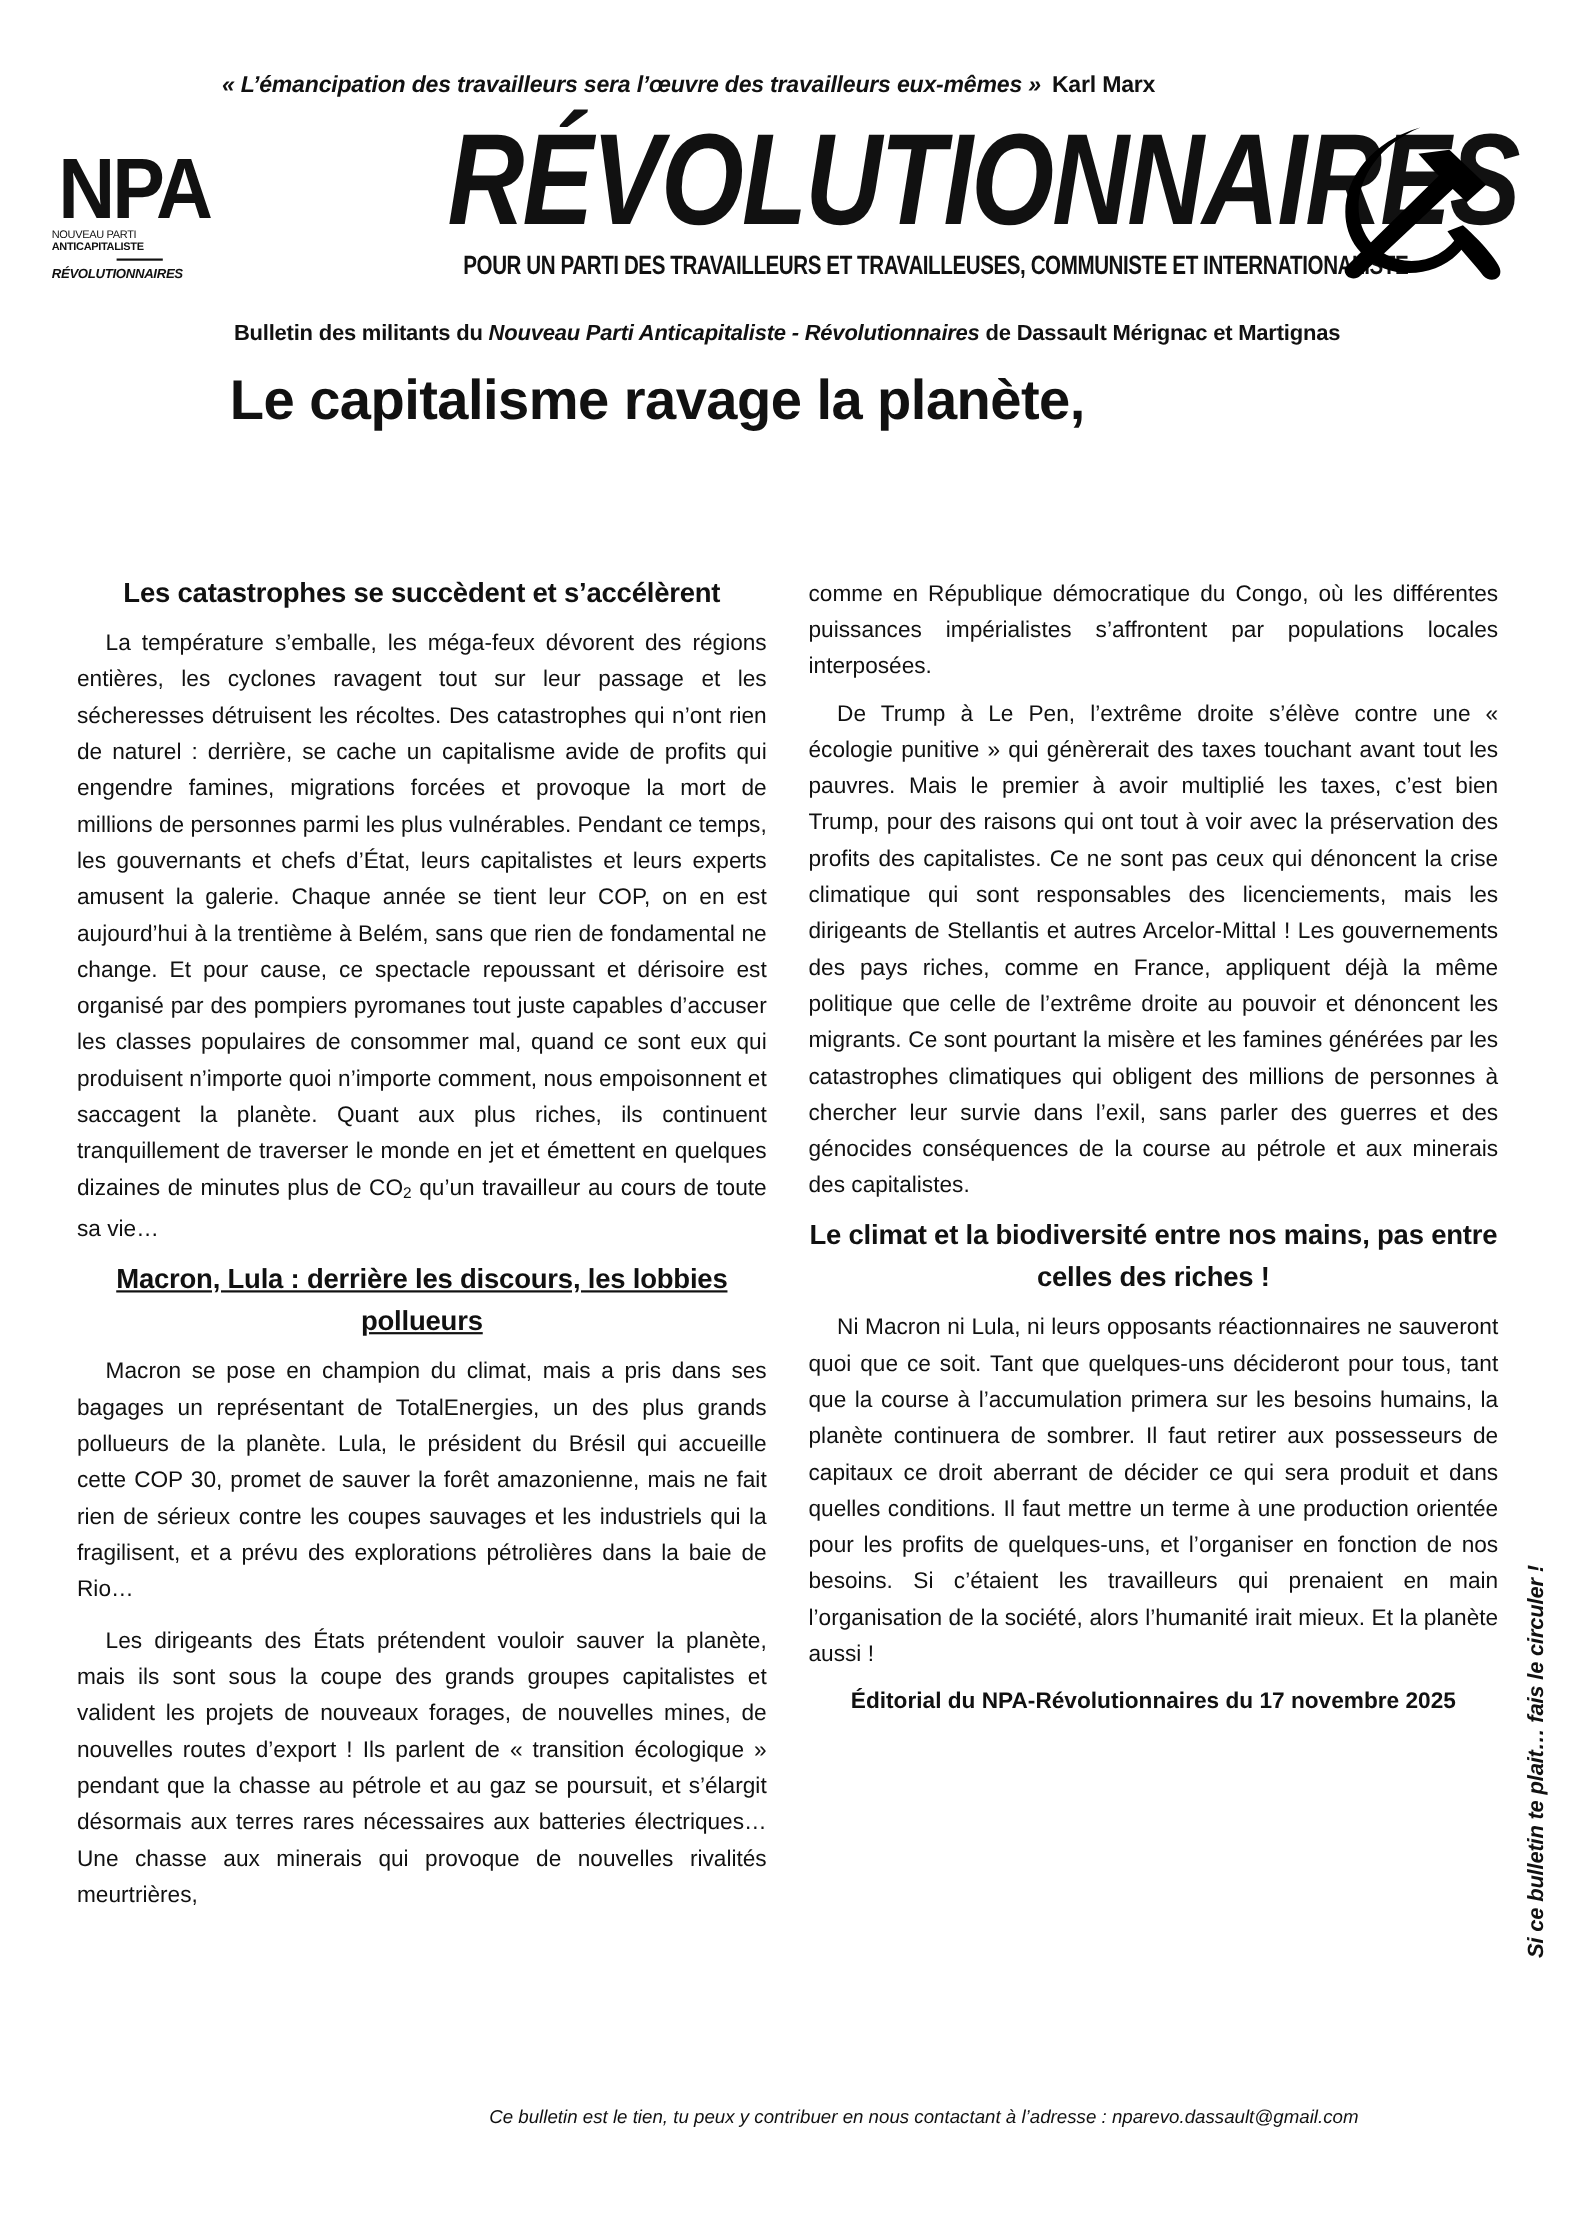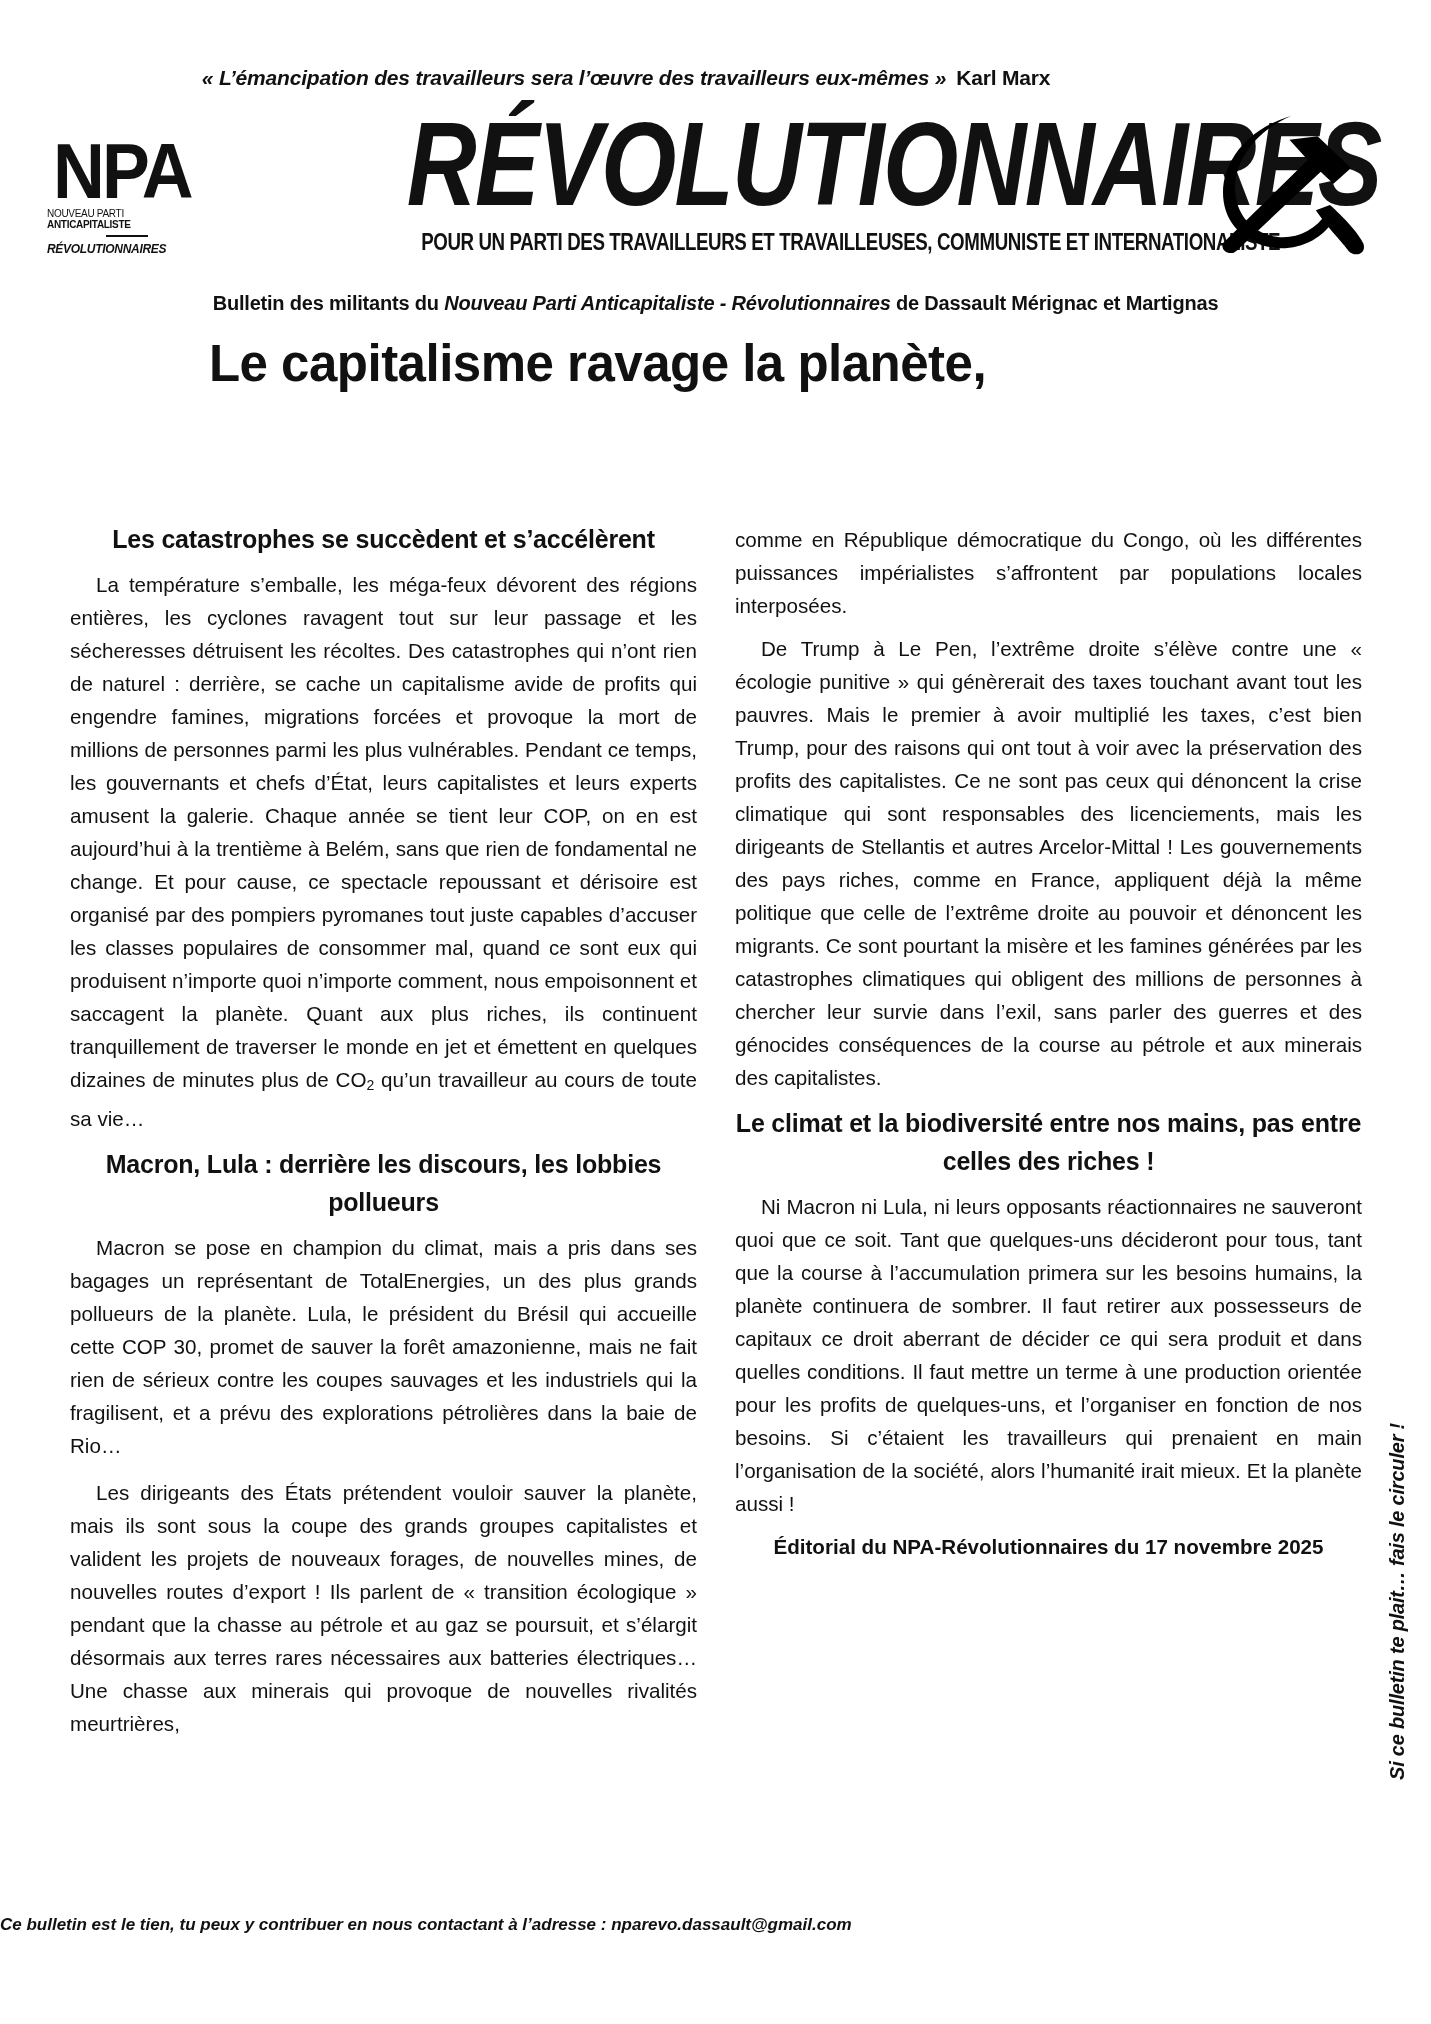--- a/index.html
+++ b/index.html
@@ -76,22 +76,22 @@
   .col sub { font-size: 14px; vertical-align: -3px; }
 
   .side-note {
     position: absolute; left: 1386px; top: 1780px;
     transform: rotate(-90deg); transform-origin: left top;
     white-space: nowrap;
     font-size: 20px; font-weight: bold; font-style: italic; letter-spacing: -0.2px;
   }
 
   .footer {
-    position: absolute; top: 1912px; left: 0; width: 1235px; text-align: left;
-    font-size: 17px; font-weight: bold; line-height: 26px;
+    position: absolute; top: 1912px; left: 0; width: 1235px; text-align: right;
+    font-size: 17px; font-weight: normal; line-height: 26px;
   }
   .footer .f1 { font-style: italic; }
 </style>
 </head>
 <body>
 
 <div class="quote">
   <span>« L’émancipation des travailleurs sera l’œuvre des travailleurs eux-mêmes »</span><span class="author">Karl Marx</span>
 </div>
 
@@ -123,21 +123,21 @@
   <span>Bulletin des militants du </span><i>Nouveau Parti Anticapitaliste - Révolutionnaires</i><span> de Dassault Mérignac et Martignas</span>
 </div>
 
 <div class="headline">
   <div>Le capitalisme ravage la planète,</div>
 </div>
 
 <div class="col left">
   <h2>Les catastrophes se succèdent et s’accélèrent</h2>
   <p><span>La température s’emballe, les méga-feux dévorent des régions entières, les cyclones ravagent tout sur leur passage et les sécheresses détruisent les récoltes. Des catastrophes qui n’ont rien de naturel : derrière, se cache un capitalisme avide de profits qui engendre famines, migrations forcées et provoque la mort de millions de personnes parmi les plus vulnérables. Pendant ce temps, les gouvernants et chefs d’État, leurs capitalistes et leurs experts amusent la galerie. Chaque année se tient leur COP, on en est aujourd’hui à la trentième à Belém, sans que rien de fondamental ne change. Et pour cause, ce spectacle repoussant et dérisoire est organisé par des pompiers pyromanes tout juste capables d’accuser les classes populaires de consommer mal, quand ce sont eux qui produisent n’importe quoi n’importe comment, nous empoisonnent et saccagent la planète. Quant aux plus riches, ils continuent tranquillement de traverser le monde en jet et émettent en quelques dizaines de minutes plus de CO</span><sub>2</sub><span> qu’un travailleur au cours de toute sa vie…</span></p>
-  <h2 style="margin-top:8px;">Macron, Lula : derrière les discours, les lobbies pollueurs</h2>
+  <h2 style="margin-top:8px;text-decoration:underline;">Macron, Lula : derrière les discours, les lobbies pollueurs</h2>
   <p>Macron se pose en champion du climat, mais a pris dans ses bagages un représentant de TotalEnergies, un des plus grands pollueurs de la planète. Lula, le président du Brésil qui accueille cette COP 30, promet de sauver la forêt amazonienne, mais ne fait rien de sérieux contre les coupes sauvages et les industriels qui la fragilisent, et a prévu des explorations pétrolières dans la baie de Rio…</p>
   <p style="margin-top:14px;">Les dirigeants des États prétendent vouloir sauver la planète, mais ils sont sous la coupe des grands groupes capitalistes et valident les projets de nouveaux forages, de nouvelles mines, de nouvelles routes d’export ! Ils parlent de « transition écologique » pendant que la chasse au pétrole et au gaz se poursuit, et s’élargit désormais aux terres rares nécessaires aux batteries électriques… Une chasse aux minerais qui provoque de nouvelles rivalités meurtrières,</p>
 </div>
 
 <div class="col right" style="top:523px;">
   <p class="cont">comme en République démocratique du Congo, où les différentes puissances impérialistes s’affrontent par populations locales interposées.</p>
   <p>De Trump à Le Pen, l’extrême droite s’élève contre une « écologie punitive » qui génèrerait des taxes touchant avant tout les pauvres. Mais le premier à avoir multiplié les taxes, c’est bien Trump, pour des raisons qui ont tout à voir avec la préservation des profits des capitalistes. Ce ne sont pas ceux qui dénoncent la crise climatique qui sont responsables des licenciements, mais les dirigeants de Stellantis et autres Arcelor-Mittal ! Les gouvernements des pays riches, comme en France, appliquent déjà la même politique que celle de l’extrême droite au pouvoir et dénoncent les migrants. Ce sont pourtant la misère et les famines générées par les catastrophes climatiques qui obligent des millions de personnes à chercher leur survie dans l’exil, sans parler des guerres et des génocides conséquences de la course au pétrole et aux minerais des capitalistes.</p>
   <h2 style="margin-top:6px;">Le climat et la biodiversité entre nos mains, pas entre celles des riches !</h2>
   <p>Ni Macron ni Lula, ni leurs opposants réactionnaires ne sauveront quoi que ce soit. Tant que quelques-uns décideront pour tous, tant que la course à l’accumulation primera sur les besoins humains, la planète continuera de sombrer. Il faut retirer aux possesseurs de capitaux ce droit aberrant de décider ce qui sera produit et dans quelles conditions. Il faut mettre un terme à une production orientée pour les profits de quelques-uns, et l’organiser en fonction de nos besoins. Si c’étaient les travailleurs qui prenaient en main l’organisation de la société, alors l’humanité irait mieux. Et la planète aussi !</p>
   <div class="sig">Éditorial du NPA-Révolutionnaires du 17 novembre 2025</div>

